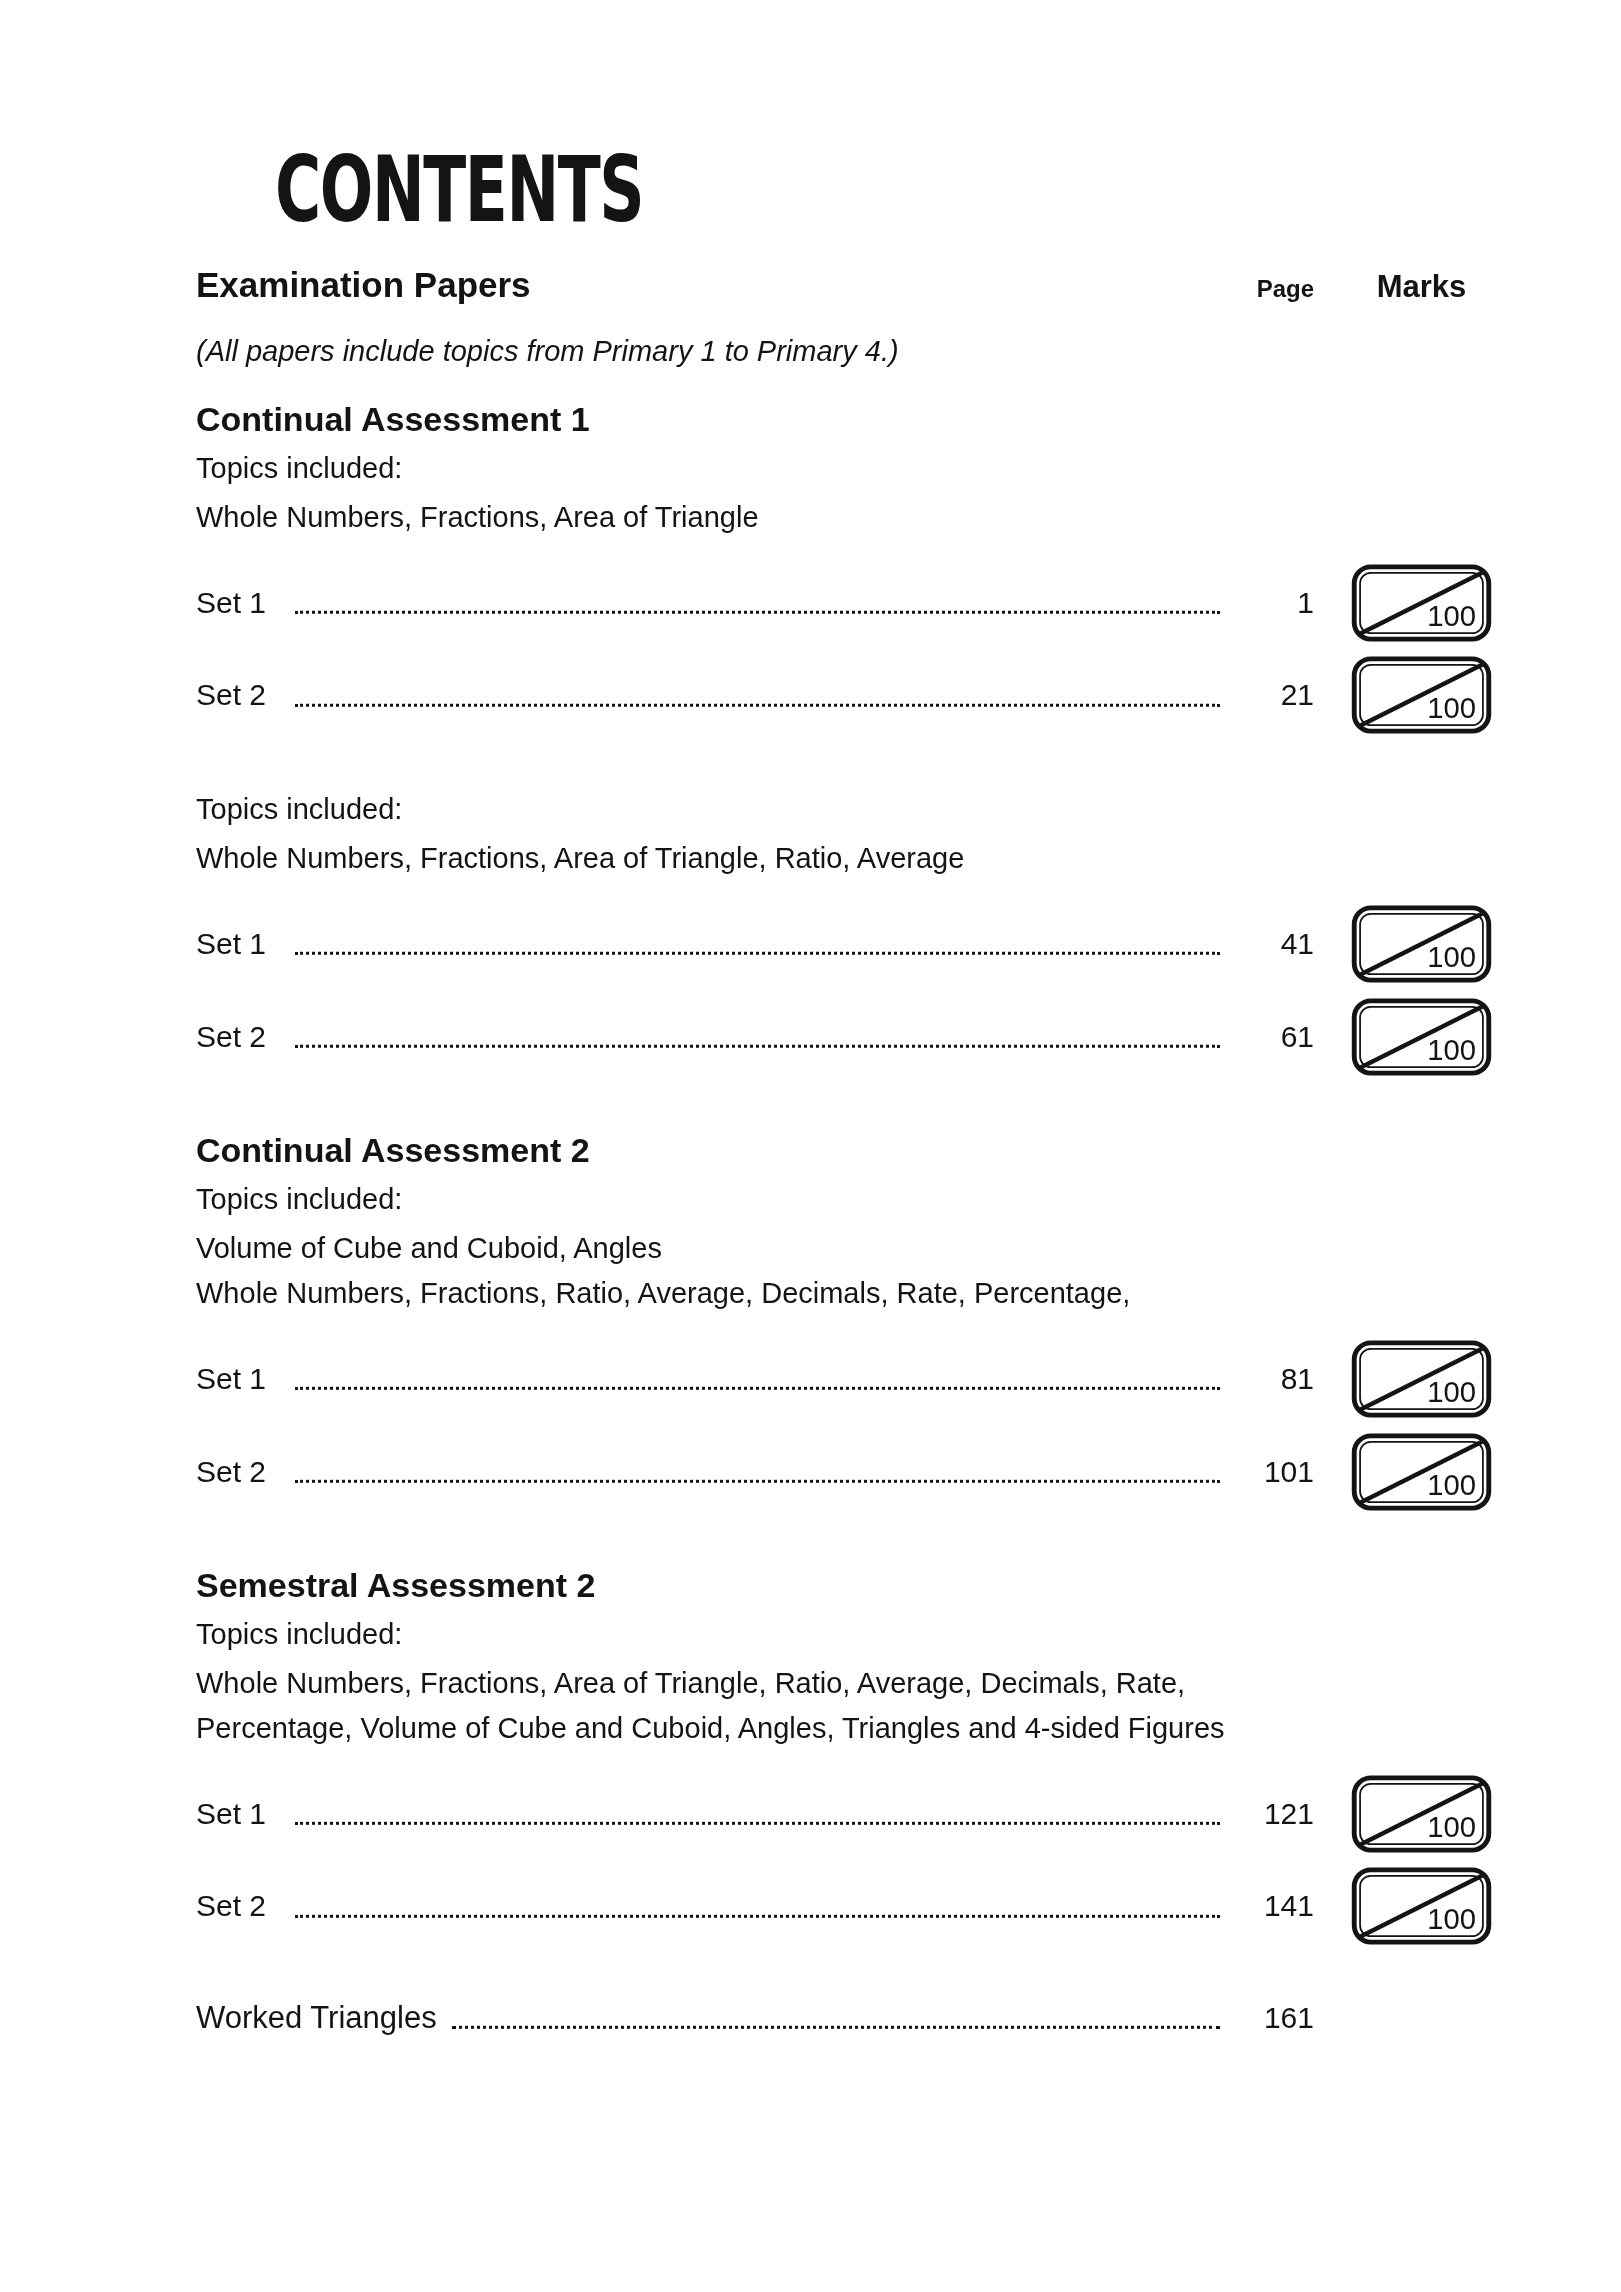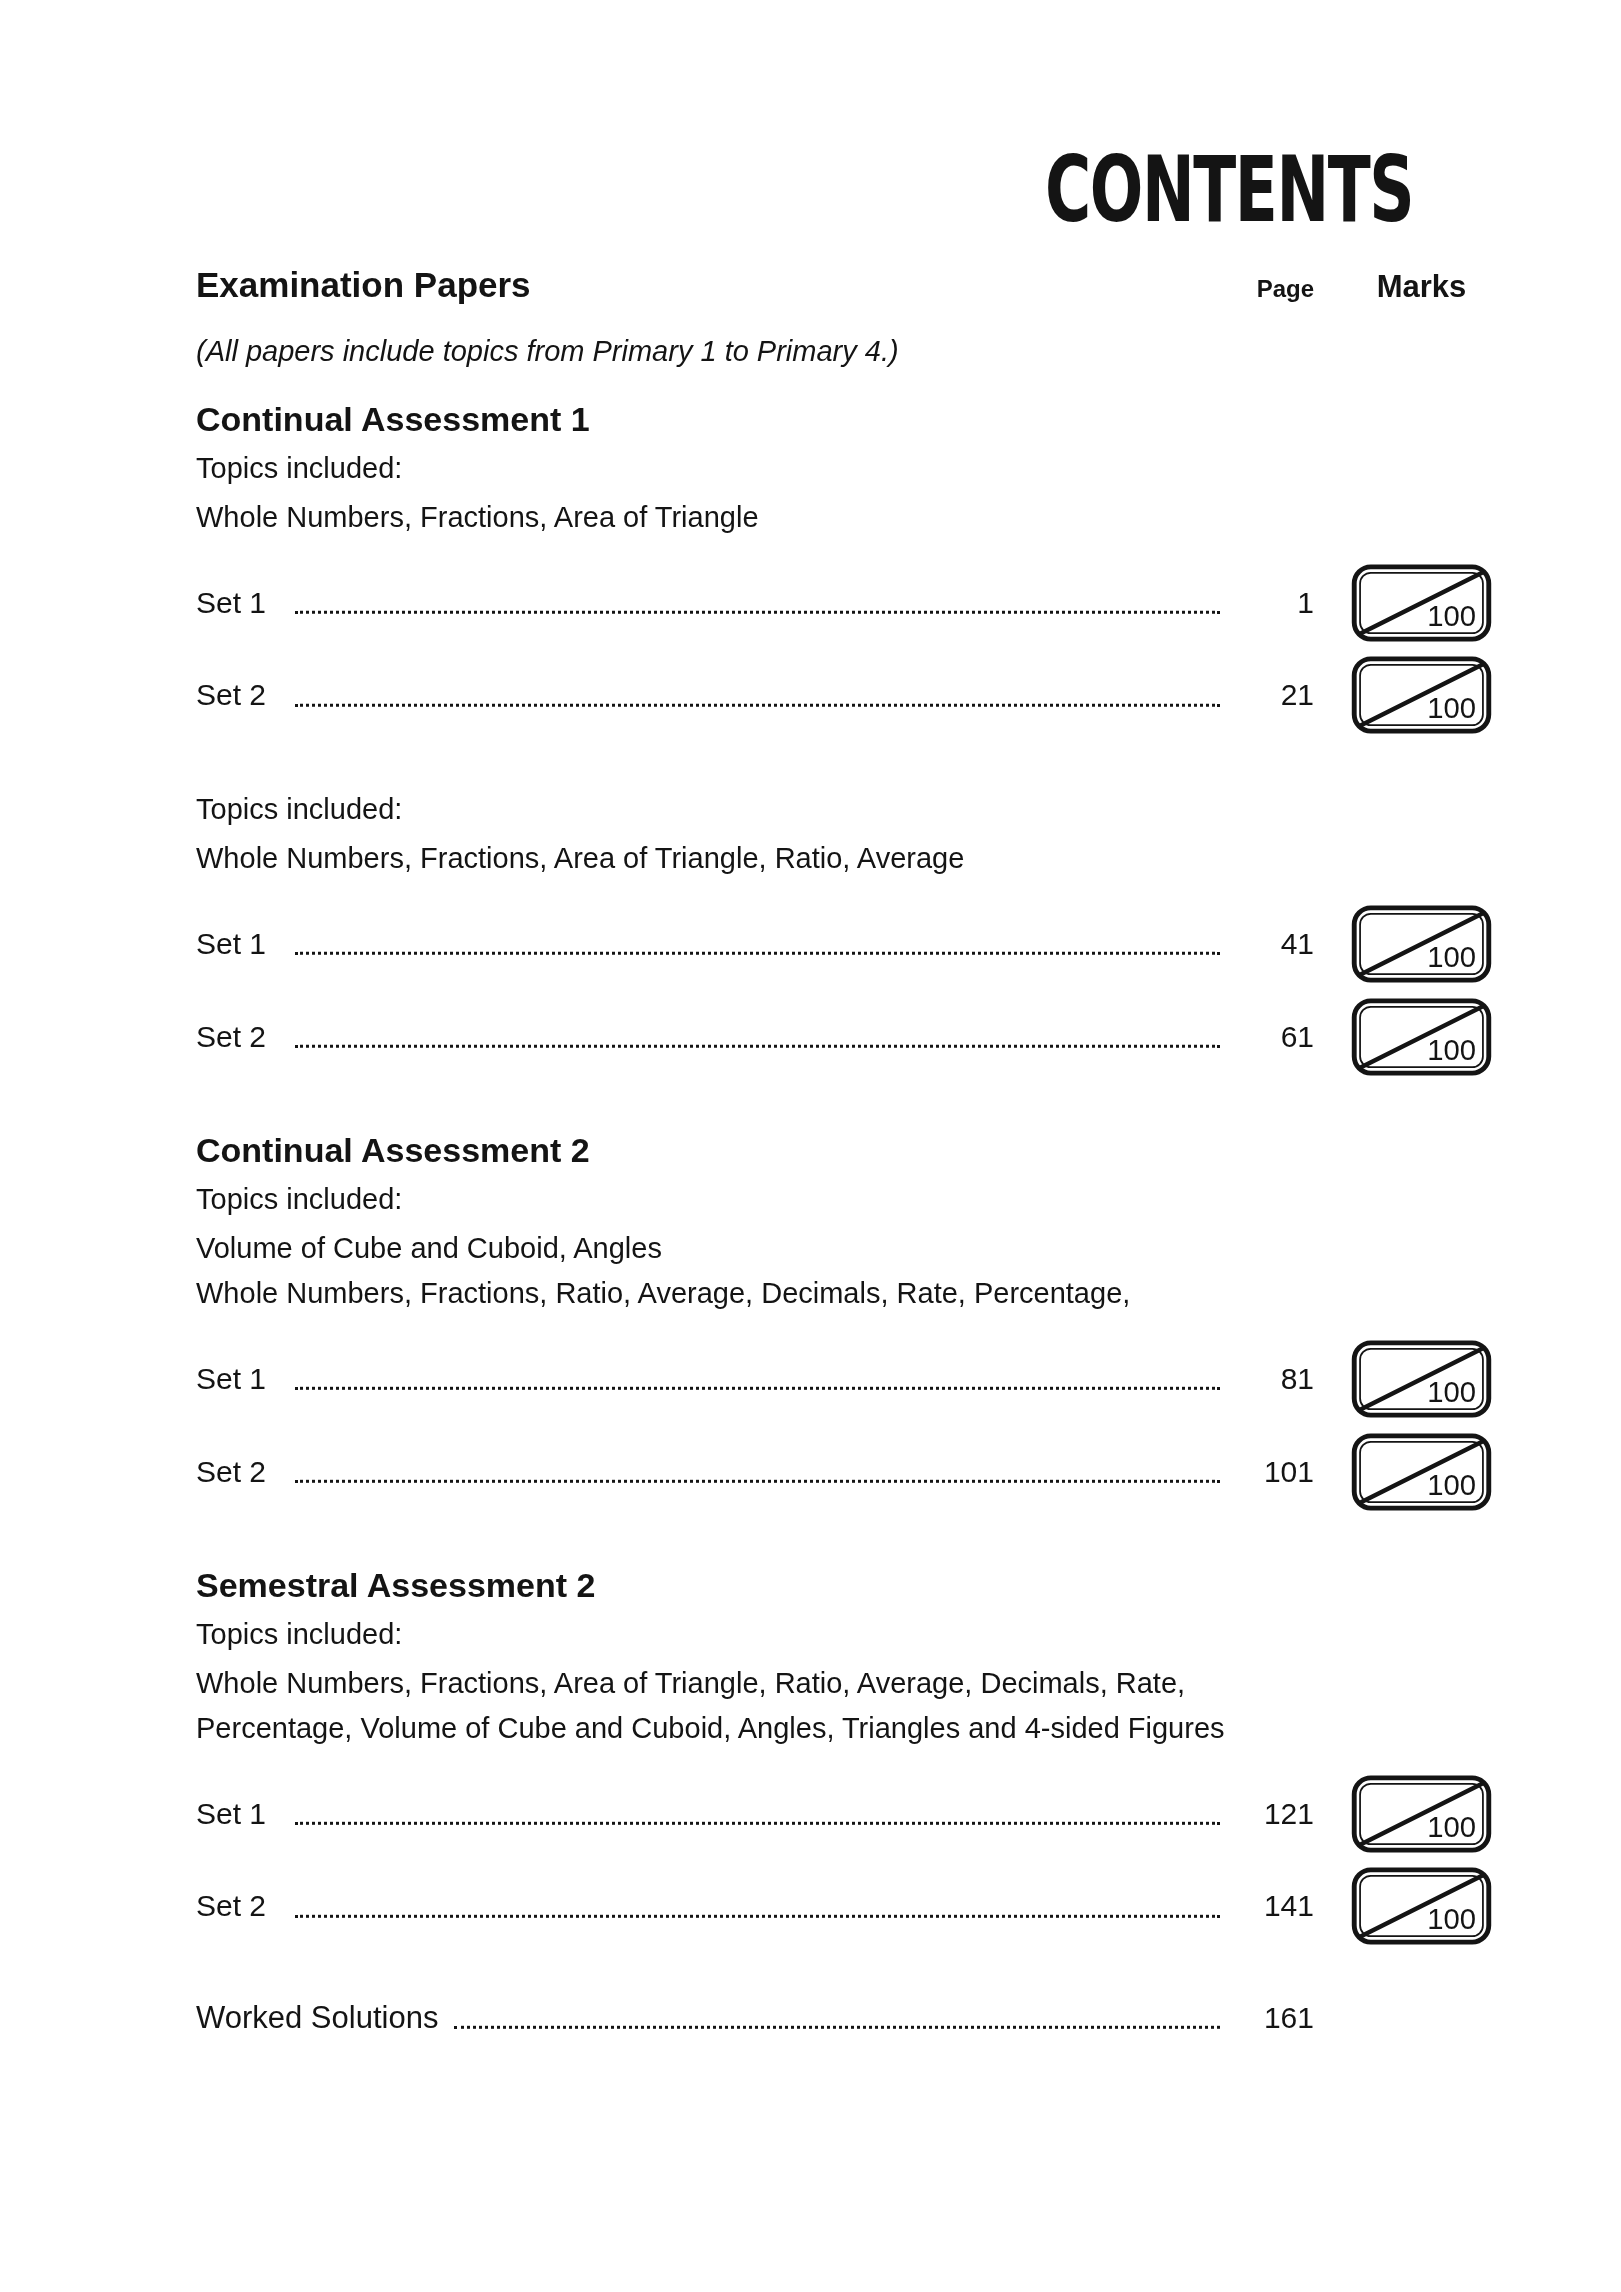--- a/index.html
+++ b/index.html
@@ -10,21 +10,21 @@
     position: relative;
     width: 1621px;
     height: 2293px;
     margin: 0 auto;
     background: #ffffff;
     color: #141414;
     padding: 145px 129px 0 196px;
   }
 
   
-  .title-wrap { text-align: right; margin-bottom: 29px; }
+  .title-wrap { text-align: left; margin-bottom: 29px; }
   .page-title {
     display: inline-block;
     font-family: "DejaVu Sans", "Liberation Sans", sans-serif;
     font-weight: bold;
     font-size: 90px;
     line-height: 1;
     letter-spacing: -2px;
     transform: scaleX(0.70);
     transform-origin: center;
     white-space: nowrap;
@@ -224,20 +224,20 @@
       <svg class="marks-box" viewBox="0 0 144 80">
         <rect class="mb-outer" x="3" y="3" width="138" height="74" rx="17"></rect>
         <rect class="mb-inner" x="9" y="9" width="126" height="62" rx="11"></rect>
         <line class="mb-slash" x1="10" y1="71" x2="134" y2="9"></line>
         <text class="mb-text" x="103" y="64">100</text>
       </svg>
     </div>
   </section>
 
   <div class="entry-row footer-row">
-    <span class="entry-label">Worked Solutions</span>
+    <span class="entry-label">Worked Triangles</span>
     <span class="leader"></span>
     <span class="page-num">161</span>
     <span class="marks-spacer"></span>
   </div>
 
 </div>
 
 
 </body></html>

